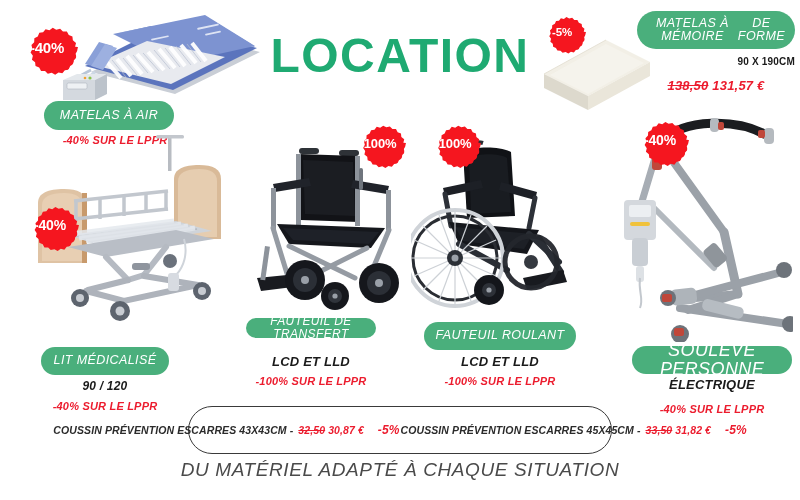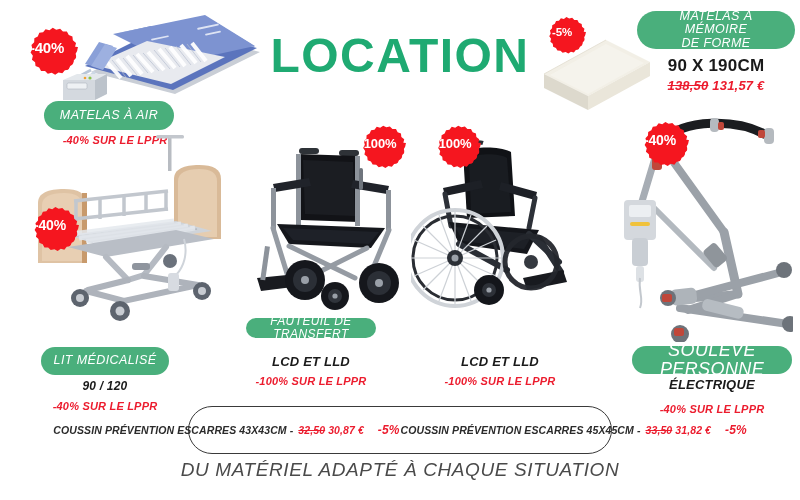--- a/index.html
+++ b/index.html
@@ -256,26 +256,26 @@
       <path d="M4 52 L48 74 L110 40 L66 18 Z" fill="#f2efe6"></path>
       <path d="M4 52 L4 66 L48 88 L48 74 Z" fill="#ddd9cd"></path>
       <path d="M48 74 L48 88 L110 54 L110 40 Z" fill="#eae6da"></path>
       <path d="M10 53 L48 72 L104 41 L66 22 Z" fill="#f7f5ee" opacity="0.7"></path>
       <path d="M4 52 L66 18" stroke="#e6e2d6" stroke-width="1"></path>
     </svg>
   </div>
 
   <div class="badge" style="left:538px; top:8px; width:48px; height:48px; font-size:11.5px;">-5%</div>
 
-  <div class="pill" style="left:637px; top:11px; width:158px; height:38px; font-size:12.5px; flex-direction:column;">
+  <div class="pill" style="left:637px; top:11px; width:158px; height:38px; font-size:12.5px; flex-direction:row;">
     <span>MATELAS À MÉMOIRE</span>
     <span>DE FORME</span>
   </div>
 
-  <div class="sub-black" style="left:637px; top:56px; width:158px; font-size:17px; font-style:normal;">90 X 190CM</div>
+  <div class="sub-black" style="left:637px; top:56px; width:158px; font-size:10px; font-style:normal;text-align:right;">90 X 190CM</div>
 
   <div class="price-line" style="left:637px; top:78px; width:158px; font-size:13px;">
     <span class="old">138,50</span>
     <span>131,57 €</span>
   </div>
 
   <div class="art" id="art-hospital-bed">
     <svg width="215" height="195" viewBox="0 0 215 195">
 
       <rect x="152" y="0" width="3.5" height="36" fill="#b8bcc2"></rect>
@@ -475,20 +475,21 @@
         <circle cx="78" cy="160" r="7" fill="#2d3138"></circle>
         <circle cx="78" cy="160" r="2.6" fill="#9aa0a8"></circle>
       </g>
 
       <path d="M54 20 C58 13 66 11 72 13" stroke="#2a2d33" stroke-width="4" fill="none"></path>
     </svg>
   </div>
 
   <div class="badge" style="left:425px; top:115px; width:56px; height:56px; font-size:13px;">-100%</div>
 
+  <div class="pill" style="left:424px; top:322px; width:152px; height:28px; font-size:12.5px;">FAUTEUIL ROULANT</div>
 
   <div class="sub-black" style="left:424px; top:354px; width:152px; font-size:13px;">LCD ET LLD</div>
 
   <div class="sub-red" style="left:424px; top:375px; width:152px; font-size:11px;">-100% SUR LE LPPR</div>
 
   <div class="art" id="art-patient-lift">
     <svg width="175" height="230" viewBox="0 0 175 230">
 
       <path d="M42 30 C66 6 120 6 150 24" stroke="#1b1d20" stroke-width="9" fill="none" stroke-linecap="round"></path>
       <g fill="#b5babf">

